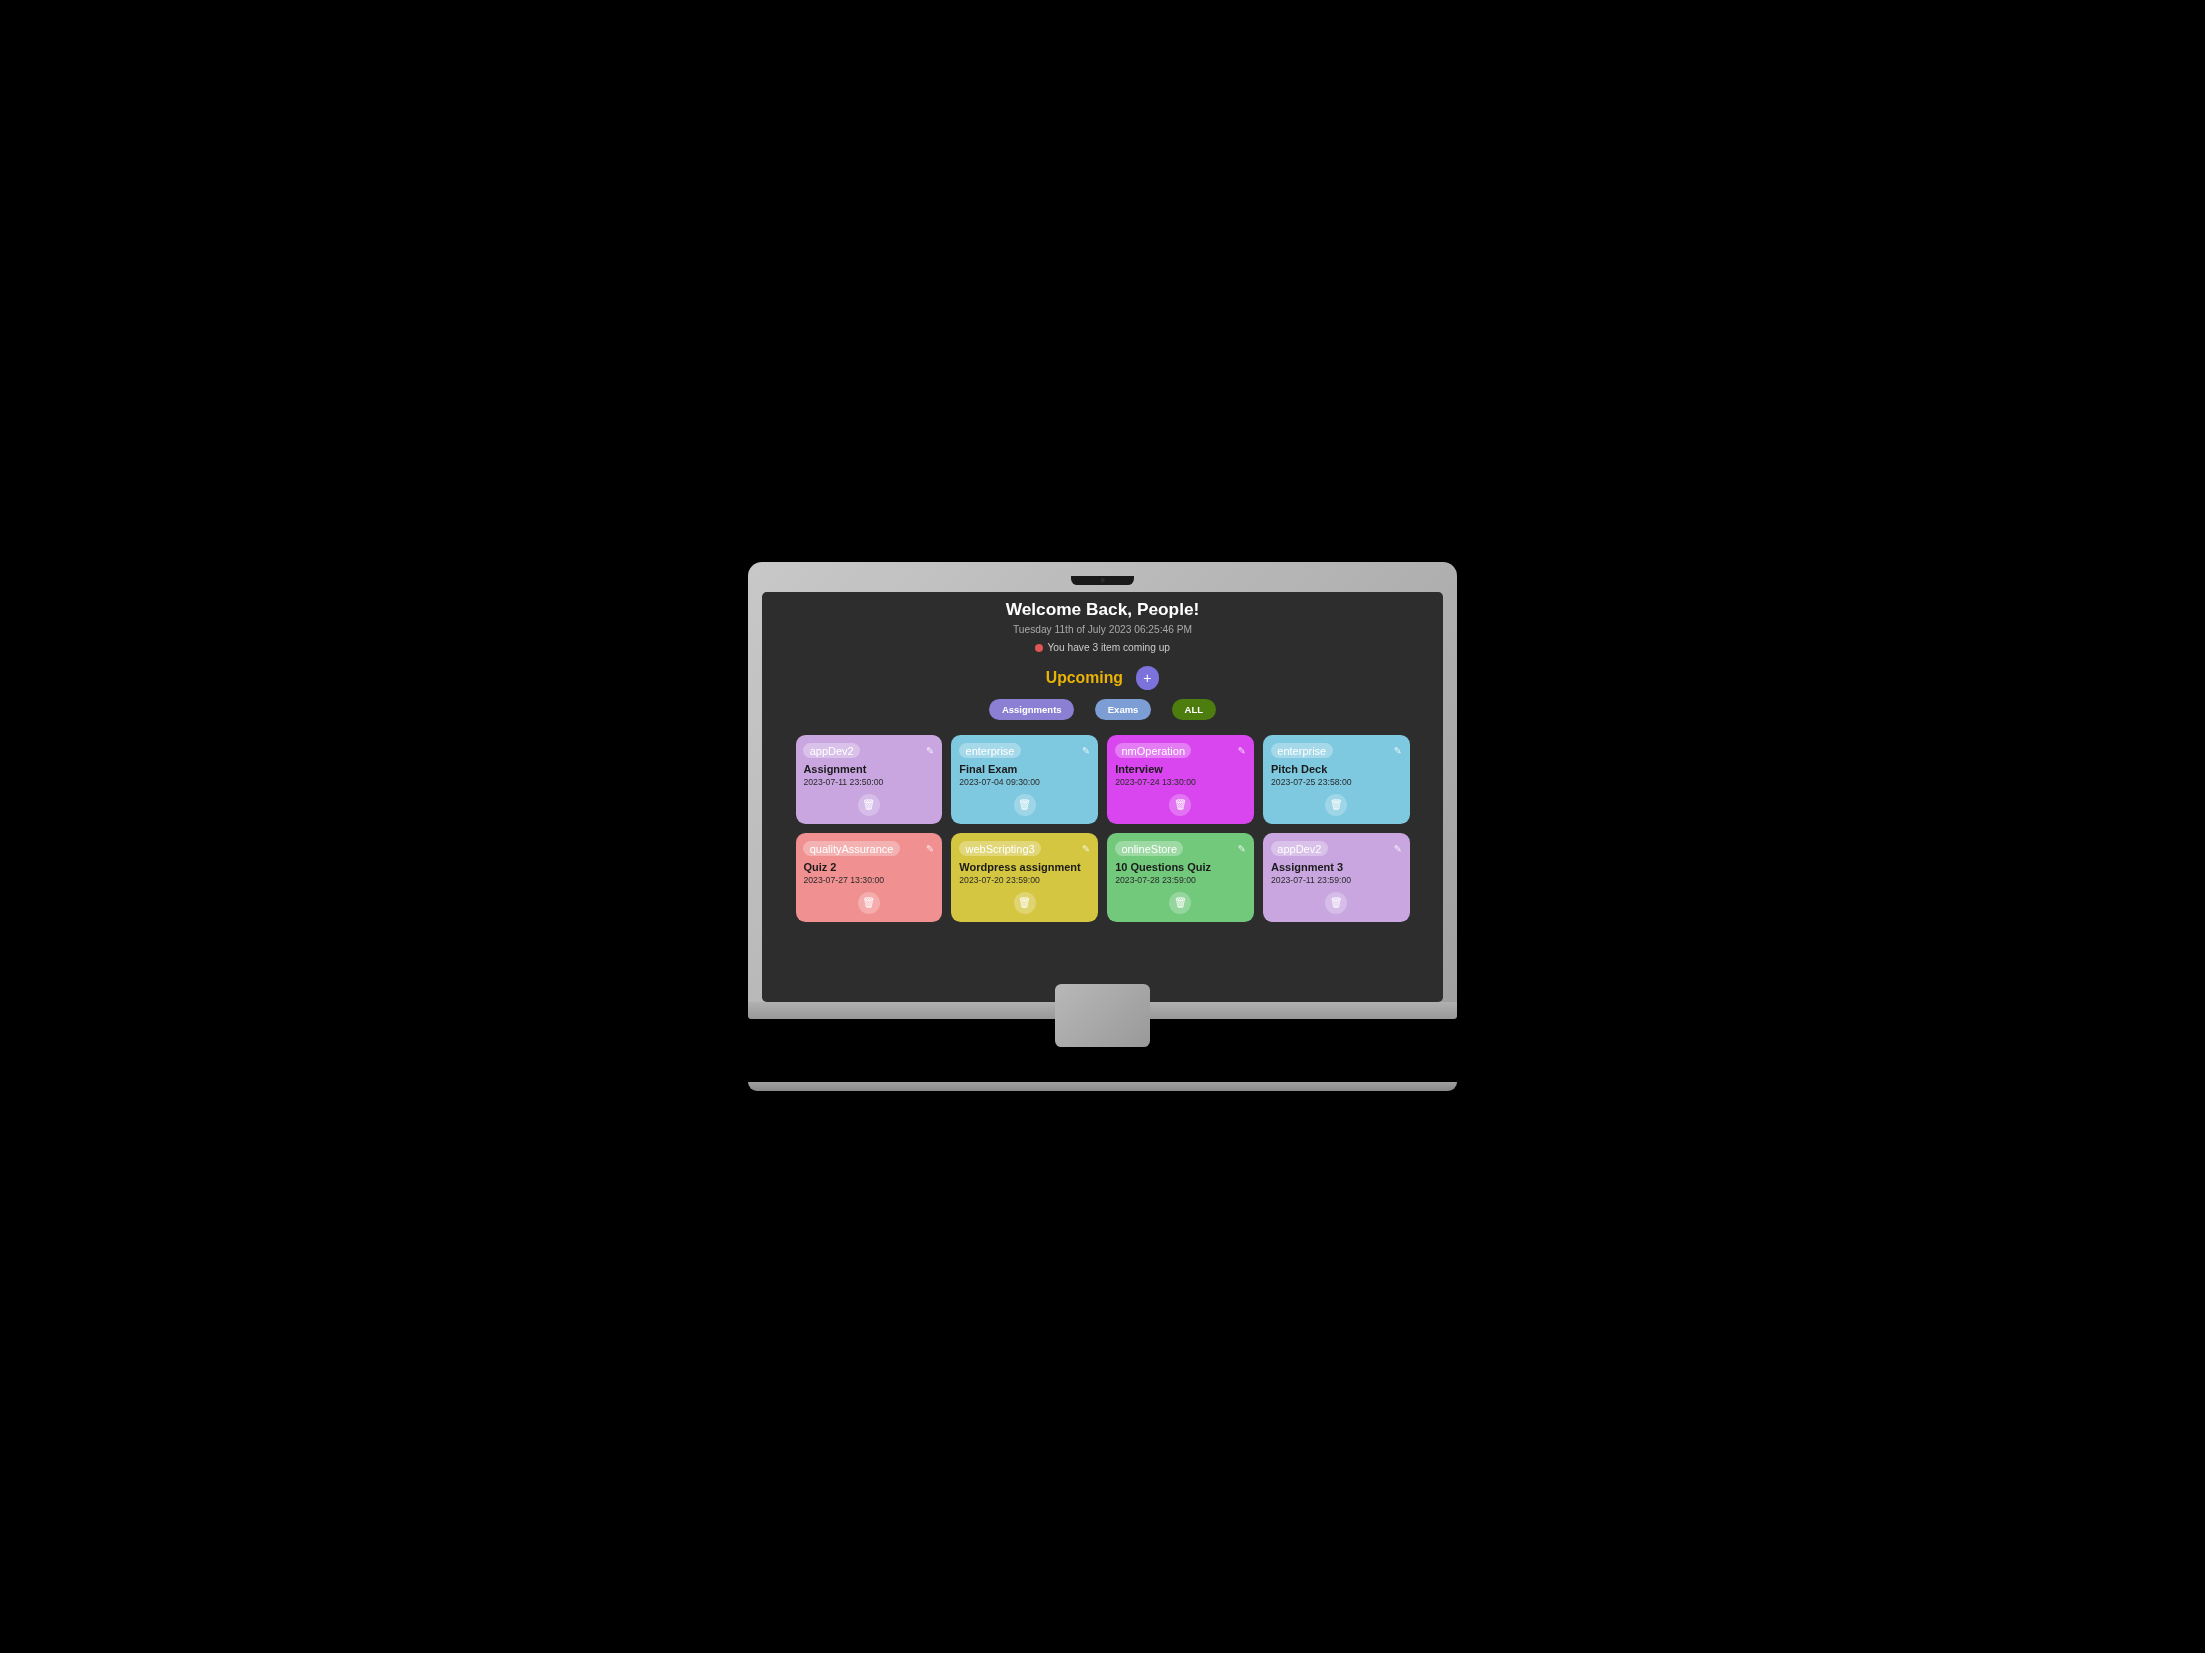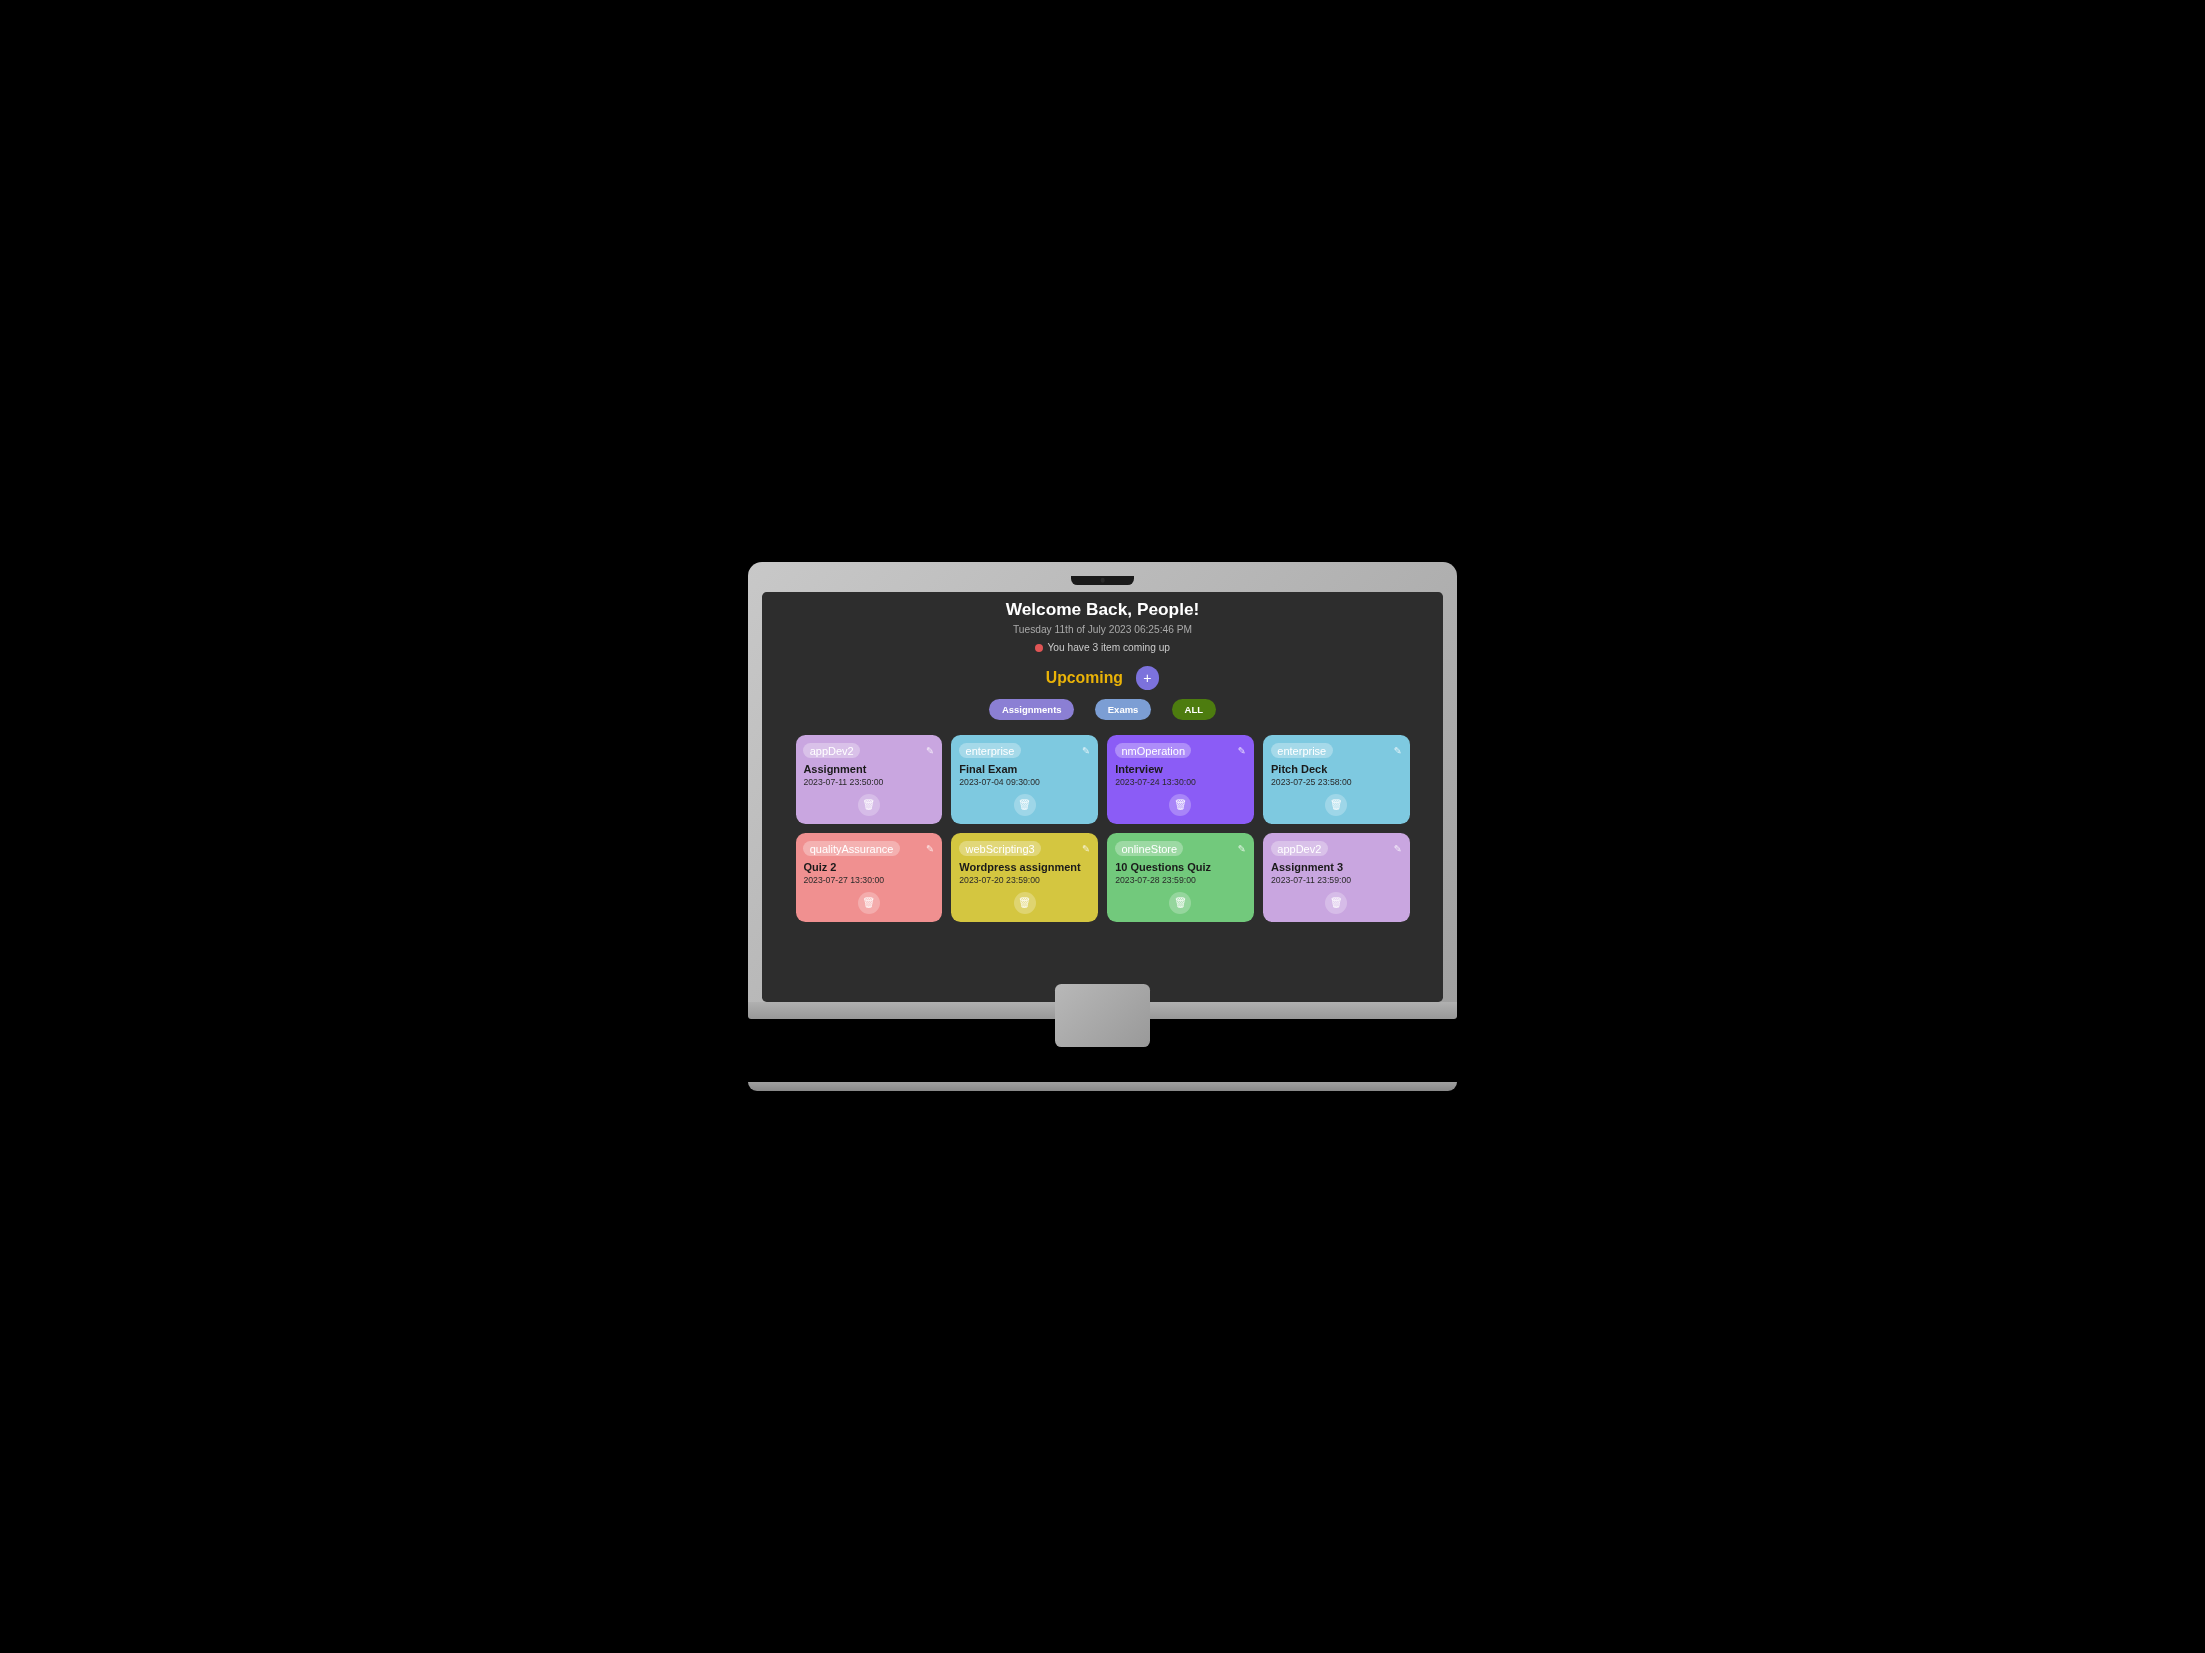--- a/index.html
+++ b/index.html
@@ -207,21 +207,21 @@
       position: relative;
       text-align: left;
       min-height: 87px;
       display: flex;
       flex-direction: column;
       justify-content: space-between;
     }
 
     .card-purple { background: #c9a6e0; }
     .card-blue   { background: #7ec9e0; }
-    .card-orange { background: #8b5cf6; justify-content: center; }
+    .card-orange { background: #d946ef; justify-content: center; }
     .card-sky    { background: #7ec9e0; }
     .card-pink   { background: #f09090; }
     .card-yellow { background: #d4c640; }
     .card-green  { background: #72c97c; }
     .card-lavender { background: #c9a6e0; }
 
     .card-header {
       display: flex;
       align-items: center;
       justify-content: space-between;

